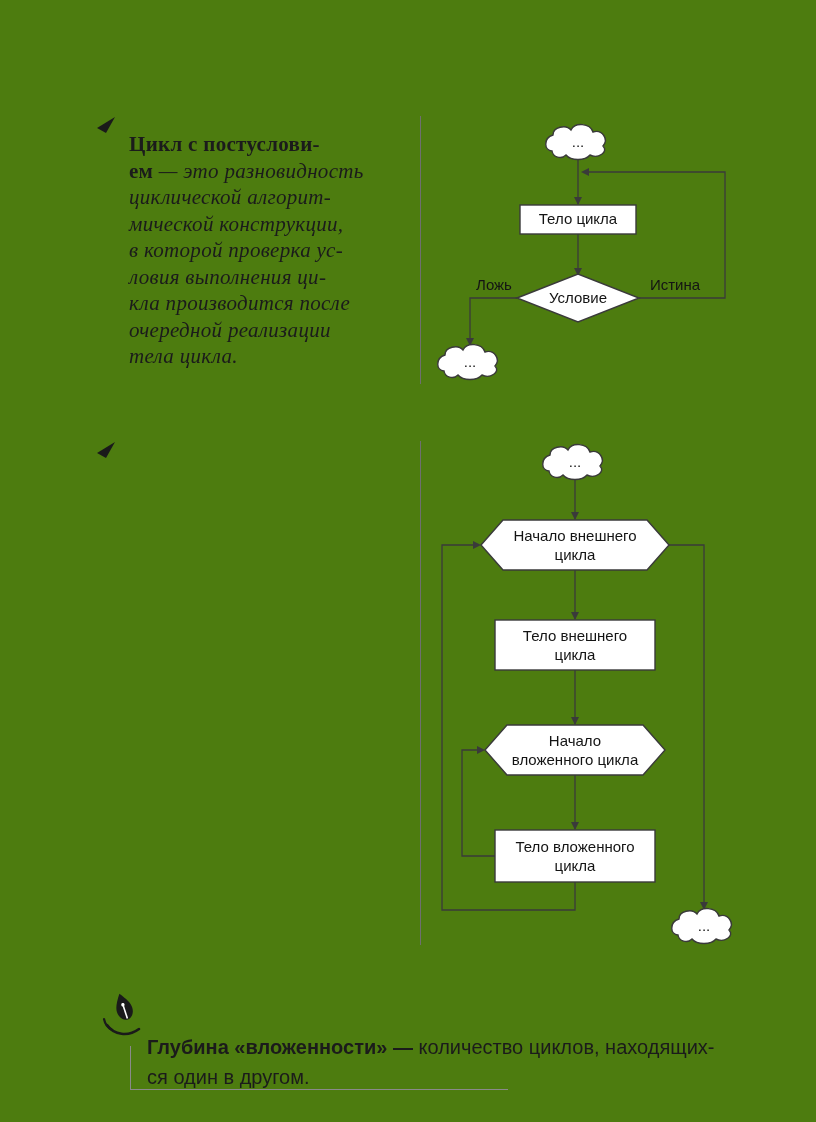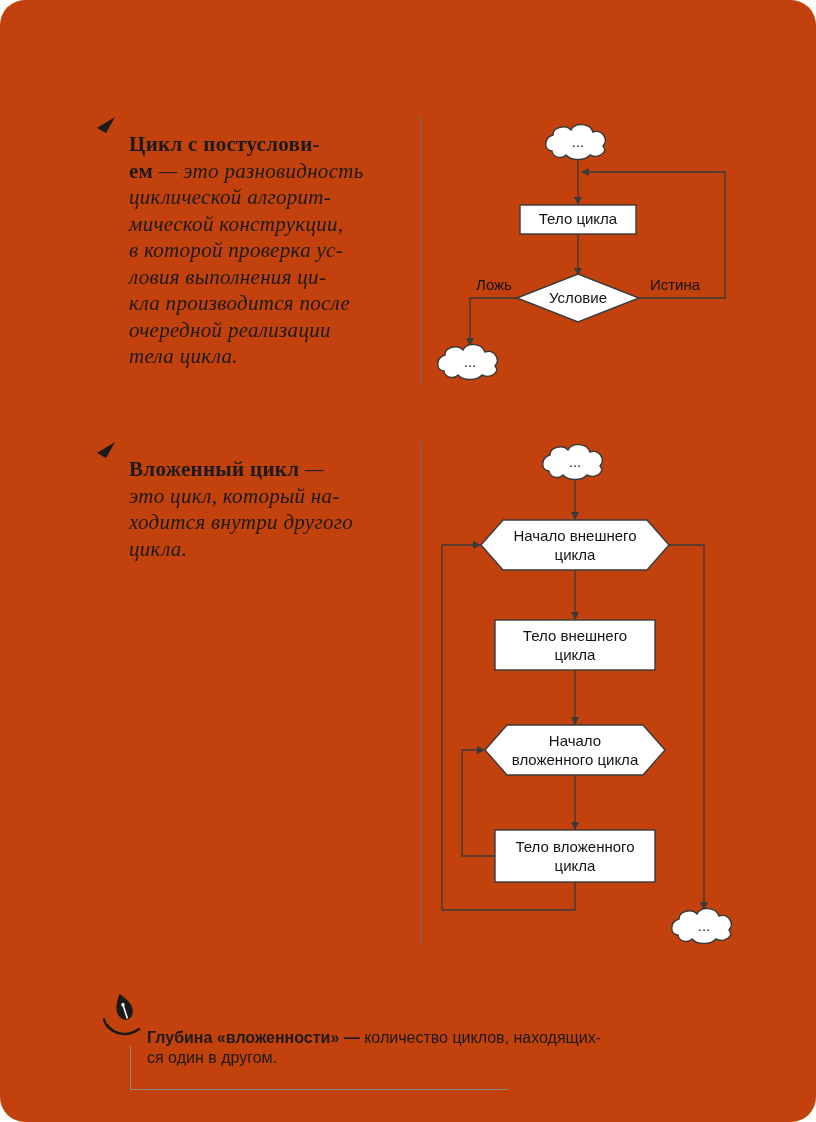--- a/index.html
+++ b/index.html
@@ -1,19 +1,19 @@
 <!DOCTYPE html>
 <html><head>
 <meta charset="utf-8">
 <style>
   html,body { margin:0; padding:0; background:#ffffff; }
   .page {
     position:relative; width:816px; height:1122px; margin:0 auto;
-    background:#c2410c; overflow:hidden;
-    font-family:"Liberation Serif", serif; color:#1c1c1c;border-radius:25px;
+    background:#4d7c0f; overflow:hidden;
+    font-family:"Liberation Serif", serif; color:#1c1c1c;
   }
   .marker { position:absolute; }
   .def-text {
     position:absolute; width:292px; white-space:pre-line;
     font-size:21px; line-height:26.5px; letter-spacing:0.3px; color:#1b1b1b;
   }
   .def-term { font-weight:bold; white-space:pre-line; }
   .def-body { white-space:pre-line;font-style:italic; }
   .vr { position:absolute; width:1px; background:#6f6f6f; }
   .fc { position:absolute; }
@@ -22,21 +22,21 @@
   .fc-arrow { fill:#3a3a3a; stroke:none; }
   .fc-label {
     font-family:"Liberation Sans", sans-serif; font-size:15px;
     fill:#141414; text-anchor:middle;
   }
   .note-icon { position:absolute; }
   .rule-v { position:absolute; width:1px;  background:#8a8a8a; }
   .rule-h { position:absolute; height:1px; background:#8a8a8a; }
   .note-text {
     position:absolute; width:606px;
-    font-family:"Liberation Sans", sans-serif; font-size:16px; line-height:20px;
+    font-family:"Liberation Sans", sans-serif; font-size:20px; line-height:30px;
     color:#1b1b1b; white-space:pre-line;
   }
   .note-bold { font-weight:bold; }
 </style>
 </head>
 <body>
 
 <div class="page">
 
   <svg class="marker" style="left:96px; top:116px;" width="20" height="18" viewBox="0 0 20 18">
@@ -79,24 +79,20 @@
     <text class="fc-label" x="243" y="178">Истина</text>
 
     <path class="fc-shape" transform="translate(38,251)" d="M -26,8 C -34,8 -35,-5 -25,-8 C -25,-16 -12,-19 -7,-13 C -3,-21 12,-20 15,-11 C 24,-14 31,-4 25,3 C 31,9 20,16 12,12 C 7,18 -7,18 -12,12 C -17,17 -25,14 -26,8 Z"></path>
     <text class="fc-label" x="38" y="255">...</text>
   </svg>
 
   <svg class="marker" style="left:96px; top:441px;" width="20" height="18" viewBox="0 0 20 18">
     <polygon points="1,12 19,1 10,17" fill="#1a1a1a"></polygon>
   </svg>
 
-  <p class="def-text" style="left:129px; top:435px;"><span class="def-term">Вложенный цикл</span><span class="def-body"> —
-это цикл, который на-
-ходится внутри другого
-цикла.</span></p>
 
   <div class="vr" style="left:420px; top:441px; height:504px;"></div>
 
   <svg class="fc" style="left:432px; top:440px;" width="308" height="512" viewBox="0 0 308 512">
 
     <line class="fc-line" x1="143" y1="40" x2="143" y2="79"></line>
     <polygon class="fc-arrow" points="139,72 147,72 143,80"></polygon>
     <line class="fc-line" x1="143" y1="130" x2="143" y2="179"></line>
     <polygon class="fc-arrow" points="139,172 147,172 143,180"></polygon>
     <line class="fc-line" x1="143" y1="230" x2="143" y2="284"></line>

